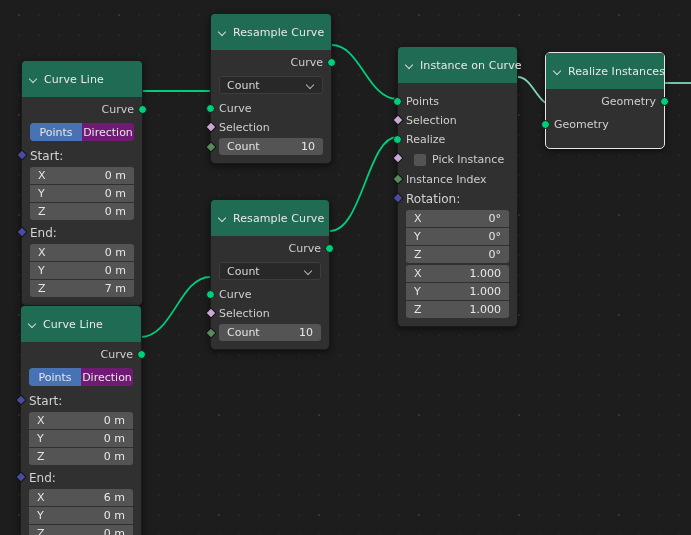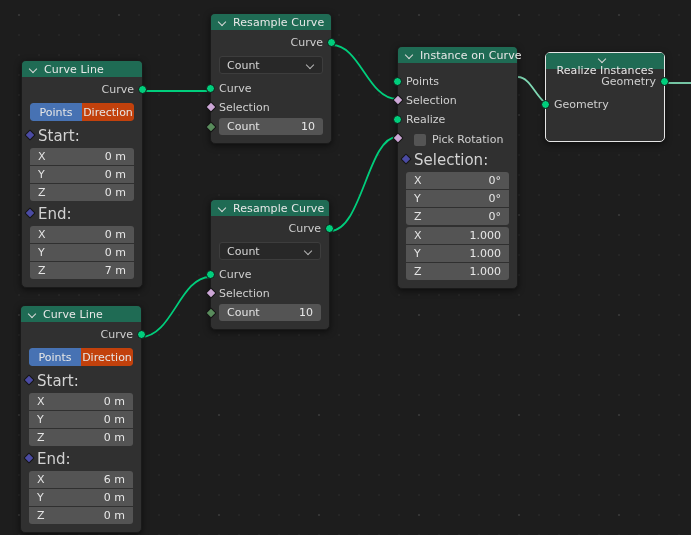--- a/index.html
+++ b/index.html
@@ -35,33 +35,32 @@
     border-radius: 5px;
     box-shadow: 0 2px 6px rgba(0,0,0,0.55);
     z-index: 2;
     box-sizing: border-box;
     overflow: visible;
   }
   .node.active {
     border: 1px solid #e6e6e6;
   }
   .node-header {
-    height: 16px;
+    height: 36px;
     background: #1f6b54;
     border-radius: 4px 4px 0 0;
     display: flex;
     align-items: center;
     padding: 0 6px;
     color: #e8e8e8;
     font-size: 11px;
     line-height: 1;
   }
   .node.active .node-header {
     border-radius: 3px 3px 0 0;
-    flex-direction: column;
   }
   .collapse-icon {
     width: 12px;
     height: 12px;
     margin-right: 4px;
     flex: none;
     position: relative;
   }
   .collapse-icon::after {
     content: "";
@@ -169,34 +168,33 @@
     border-radius: 3px;
     overflow: hidden;
   }
   .toggle {
     flex: 1;
     display: flex;
     align-items: center;
     justify-content: center;
     font-size: 11px;
     color: #e6e6e6;
-    background: #c2410c;
+    background: #701a75;
   }
   .toggle.on { background: #4772b3; }
   .toggle:first-child { border-radius: 3px 0 0 3px; }
   .toggle:last-child  { border-radius: 0 3px 3px 0; }
   .sect-label {
     position: relative;
     padding: 1px 8px 1px 8px;
     color: #d2d2d2;
-    font-size: 15px;
+    font-size: 12px;
     min-height: 17px;
     display: flex;
     align-items: center;
-    margin-left: 8px;
   }
   .checkrow {
     position: relative;
     display: flex;
     align-items: center;
     padding: 1px 8px;
     min-height: 19px;
     color: #cfcfcf;
     font-size: 11px;
   }
@@ -414,25 +412,29 @@
         <span class="socket diamond left bool" style="top:5px;"></span>
         <span class="row-label">Selection</span>
       </div>
       <div class="row">
         <span class="socket circle left geo" style="top:5px;"></span>
         <span class="row-label">Realize</span>
       </div>
       <div class="checkrow">
         <span class="socket diamond left bool" style="top:5px;"></span>
         <span class="checkbox"></span>
-        <span class="row-label">Pick Rotation</span>
+        <span class="row-label">Pick Instance</span>
+      </div>
+      <div class="row">
+        <span class="socket diamond left int" style="top:5px;"></span>
+        <span class="row-label">Instance Index</span>
       </div>
       <div class="sect-label">
         <span class="socket diamond left rot" style="top:5px;"></span>
-        <span>Selection:</span>
+        <span>Rotation:</span>
       </div>
       <div class="field-group">
         <div class="field stackTop">
           <span>X</span>
           <span class="fv">0°</span>
         </div>
         <div class="field stackMid">
           <span>Y</span>
           <span class="fv">0°</span>
         </div>
@@ -456,21 +458,21 @@
         </div>
       </div>
     </div>
   </div>
 
   <div class="node active" style="left:545px; top:52px; width:120px;">
     <div class="node-header">
       <span class="collapse-icon"></span>
       <span class="node-title">Realize Instances</span>
     </div>
-    <div class="node-body" style="padding-bottom:27px;">
+    <div class="node-body" style="padding-bottom:14px;">
       <div class="row out">
         <span class="row-label">Geometry</span>
         <span class="socket circle right geo" style="top:5px;"></span>
       </div>
       <div class="row" style="margin-top:4px;">
         <span class="socket circle left geo" style="top:5px;"></span>
         <span class="row-label">Geometry</span>
       </div>
     </div>
   </div>

